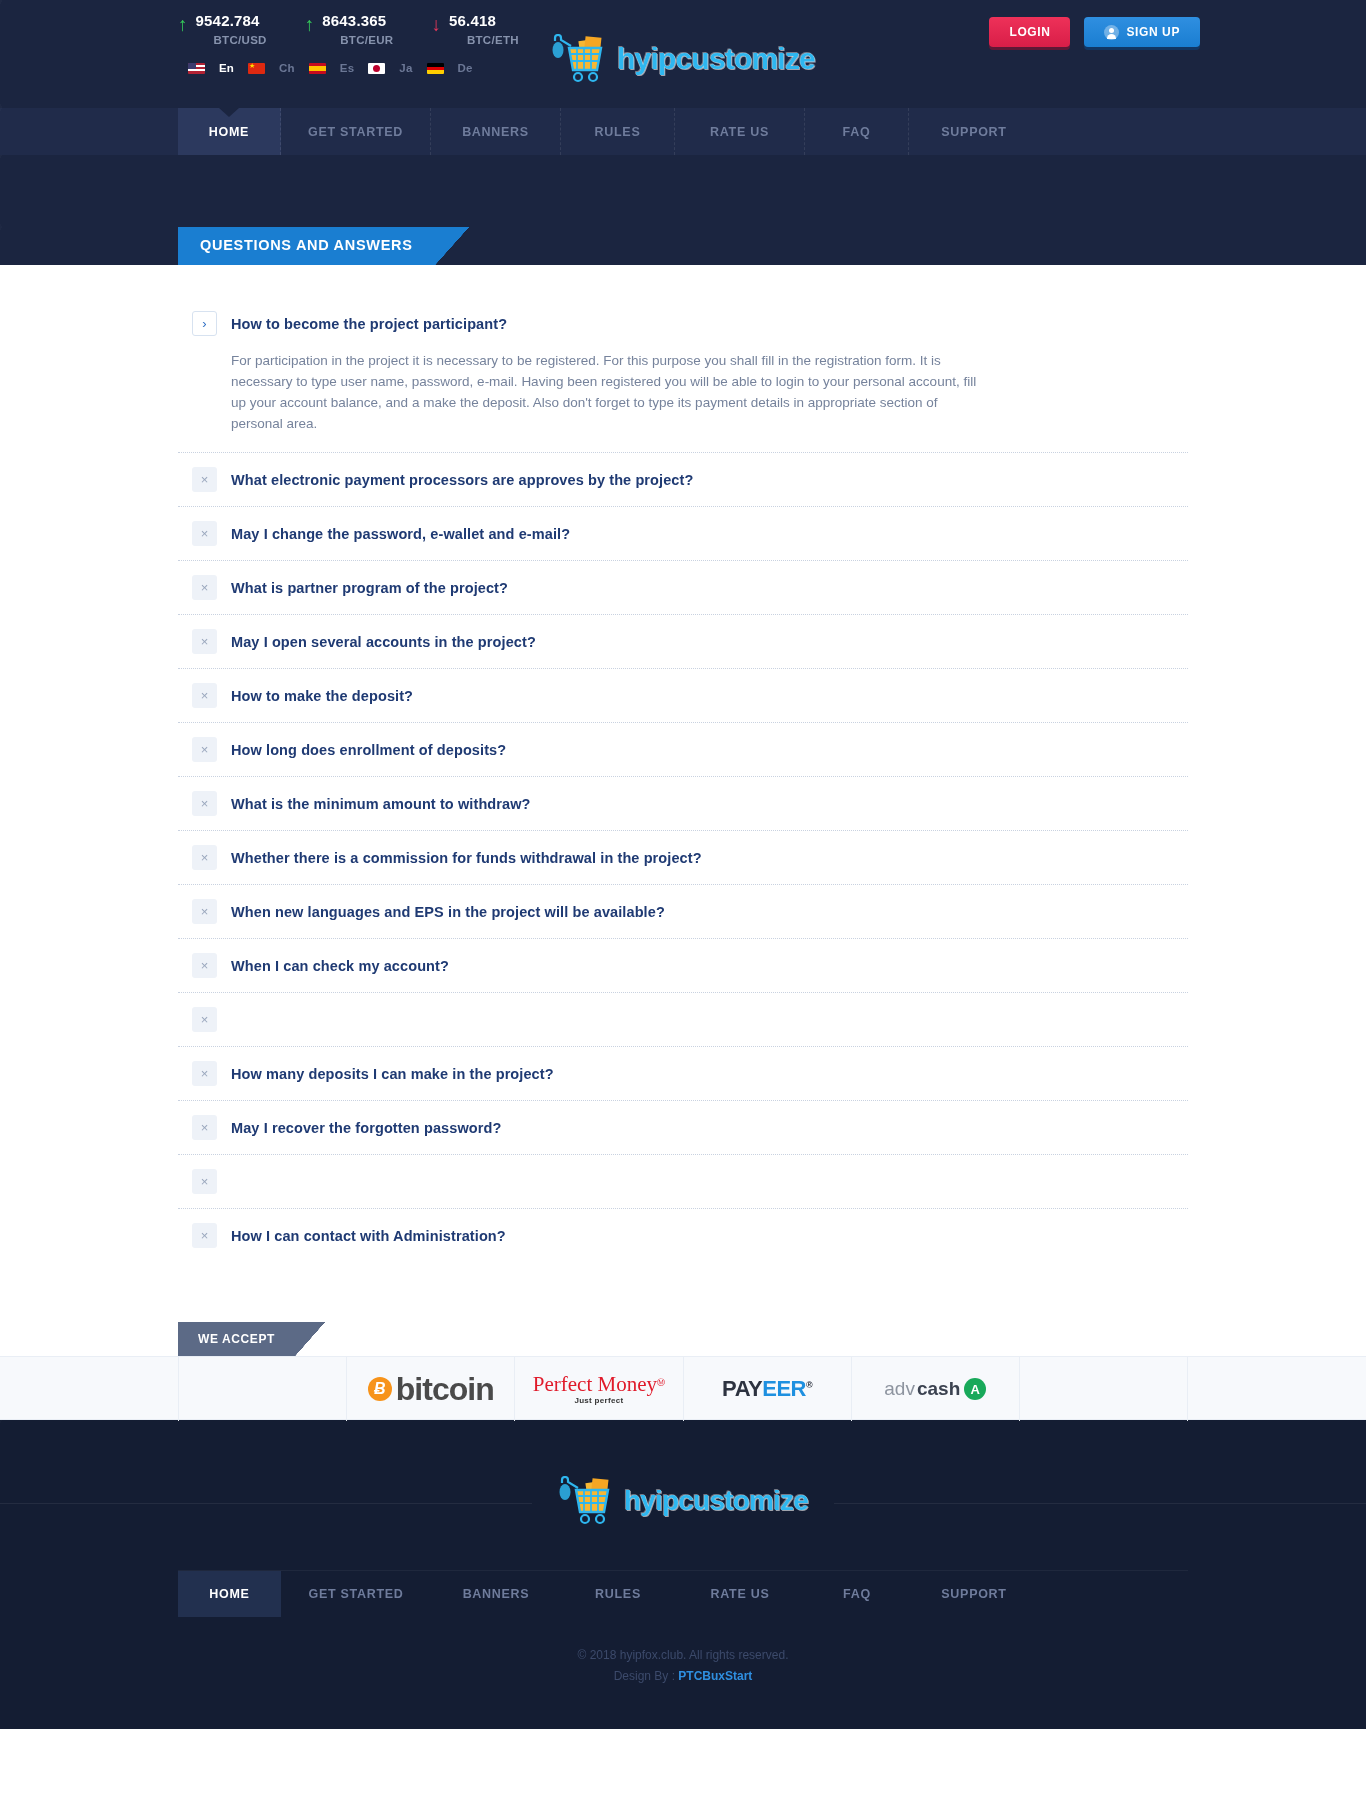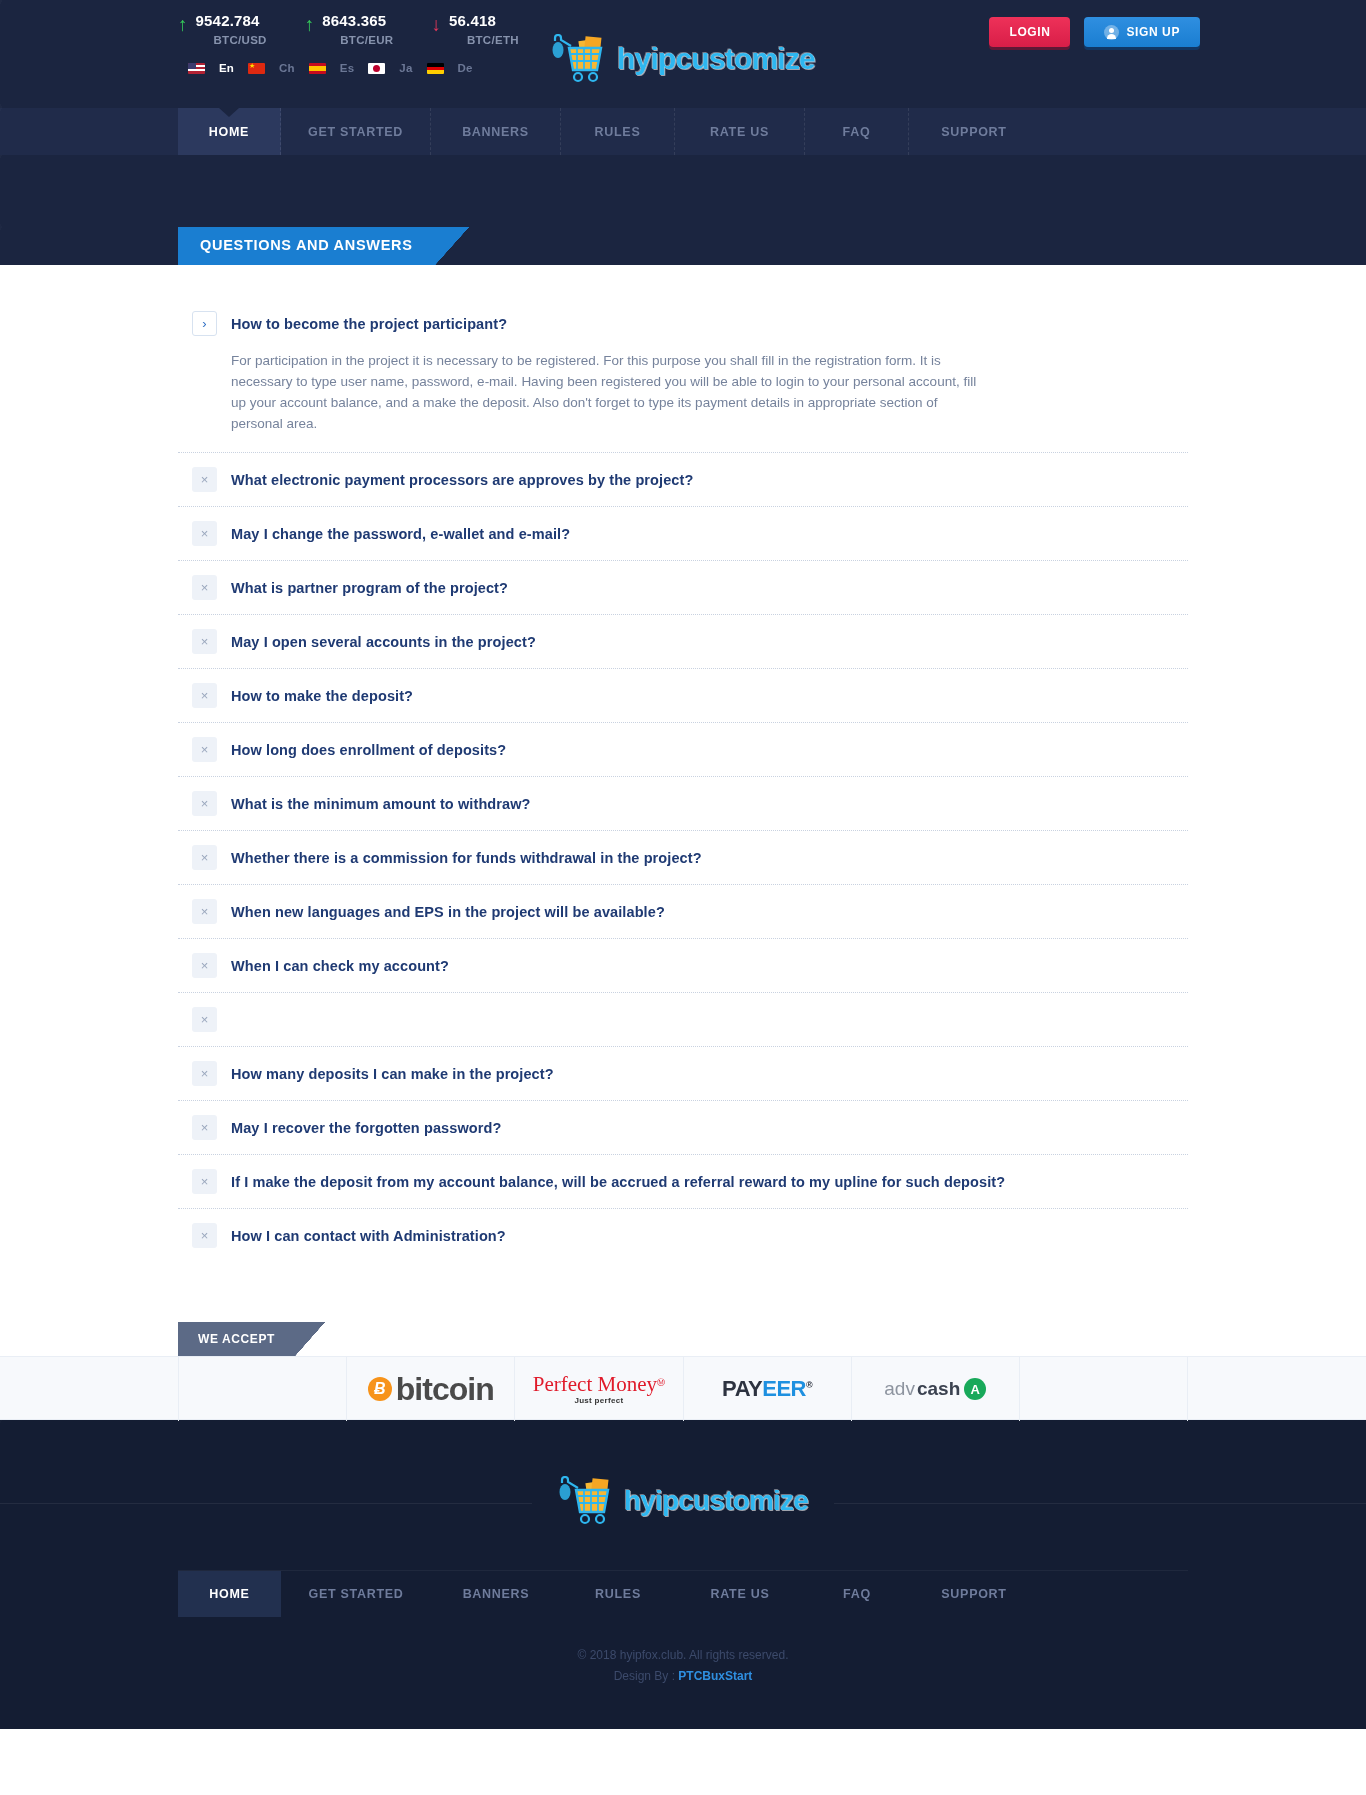--- a/index.html
+++ b/index.html
@@ -581,21 +581,20 @@
       <div class="faq-item">
         <div class="faq-head">
           <span class="faq-toggle">×</span>
           <span class="faq-q">May I recover the forgotten password?</span>
         </div>
       </div>
       <div class="faq-sep"></div>
       <div class="faq-item">
         <div class="faq-head">
           <span class="faq-toggle">×</span>
-          <span class="faq-q">If I make the deposit from my account balance, will be accrued a referral reward to my upline for such deposit?</span>
         </div>
       </div>
       <div class="faq-sep"></div>
       <div class="faq-item">
         <div class="faq-head">
           <span class="faq-toggle">×</span>
           <span class="faq-q">How I can contact with Administration?</span>
         </div>
       </div>
     </div>

